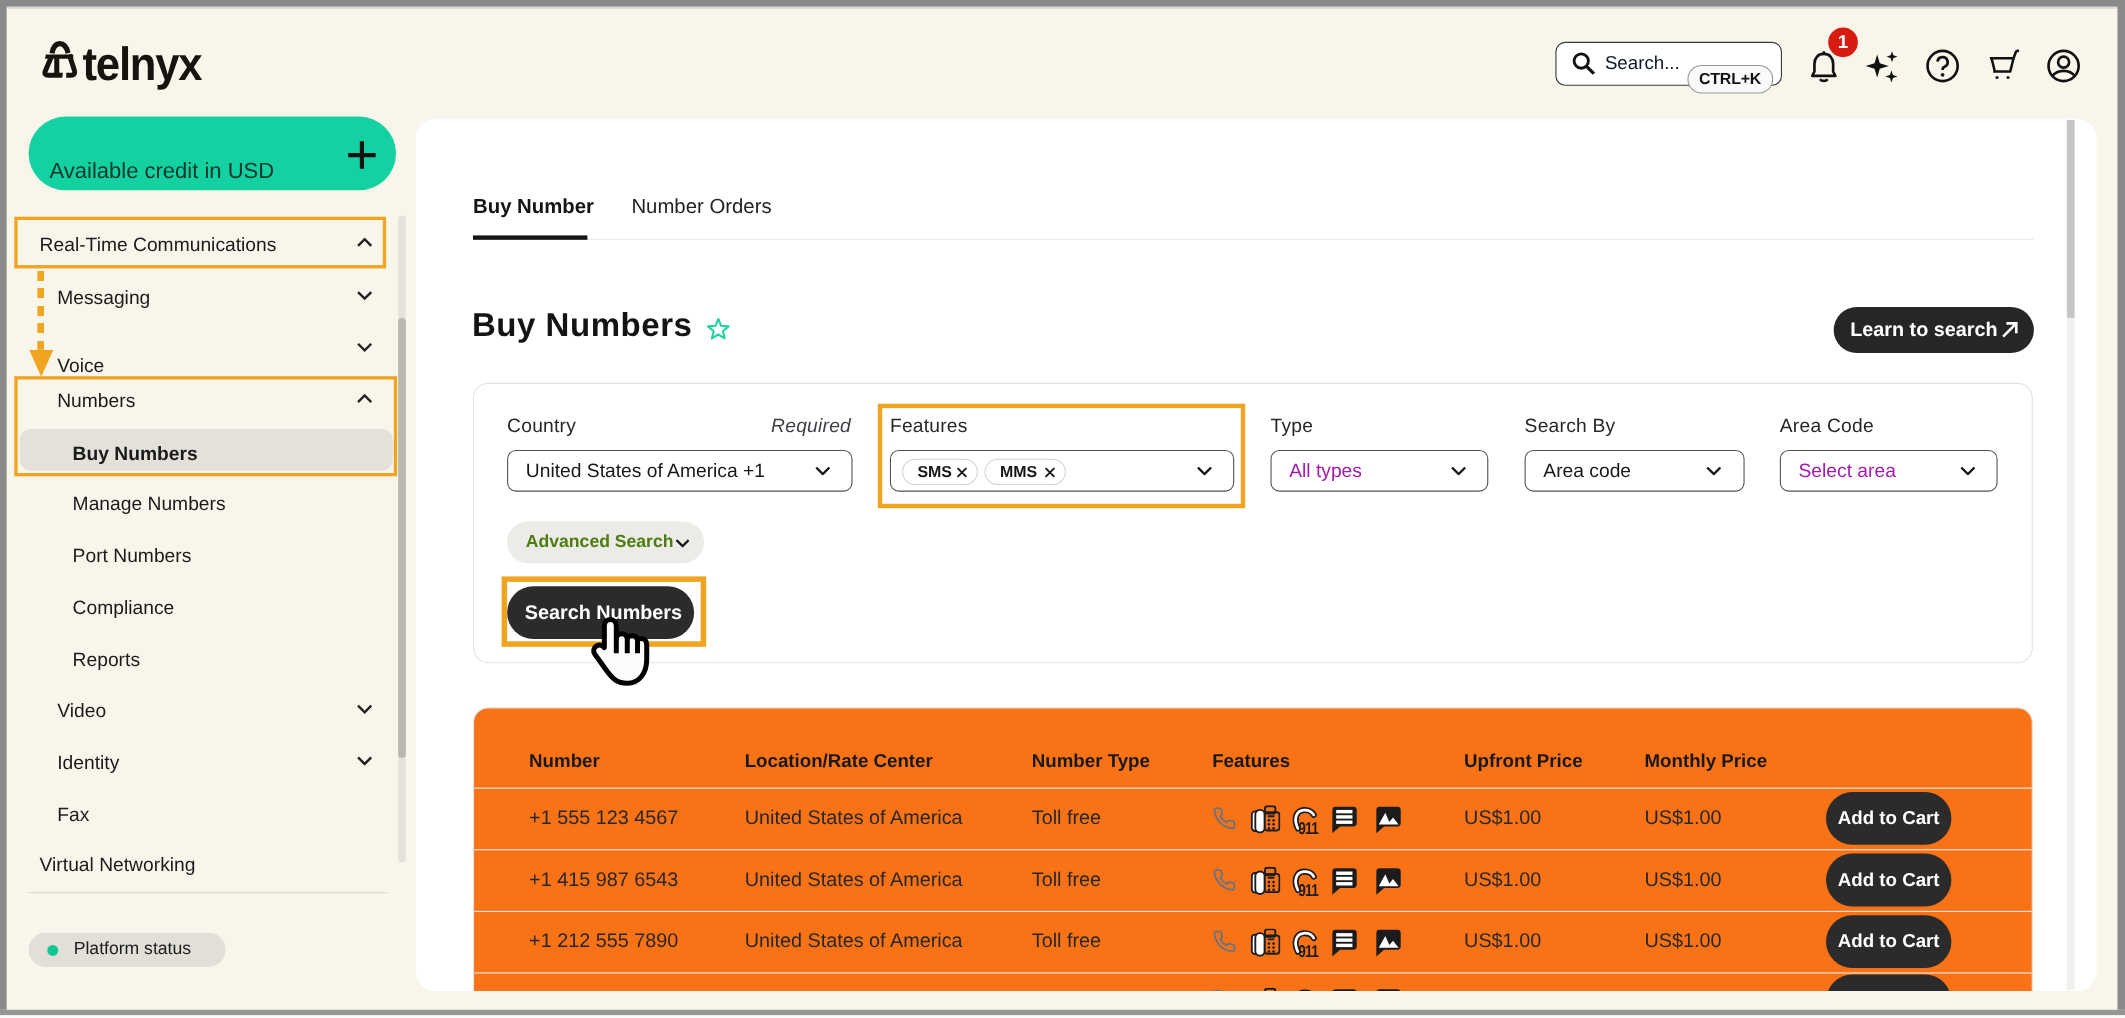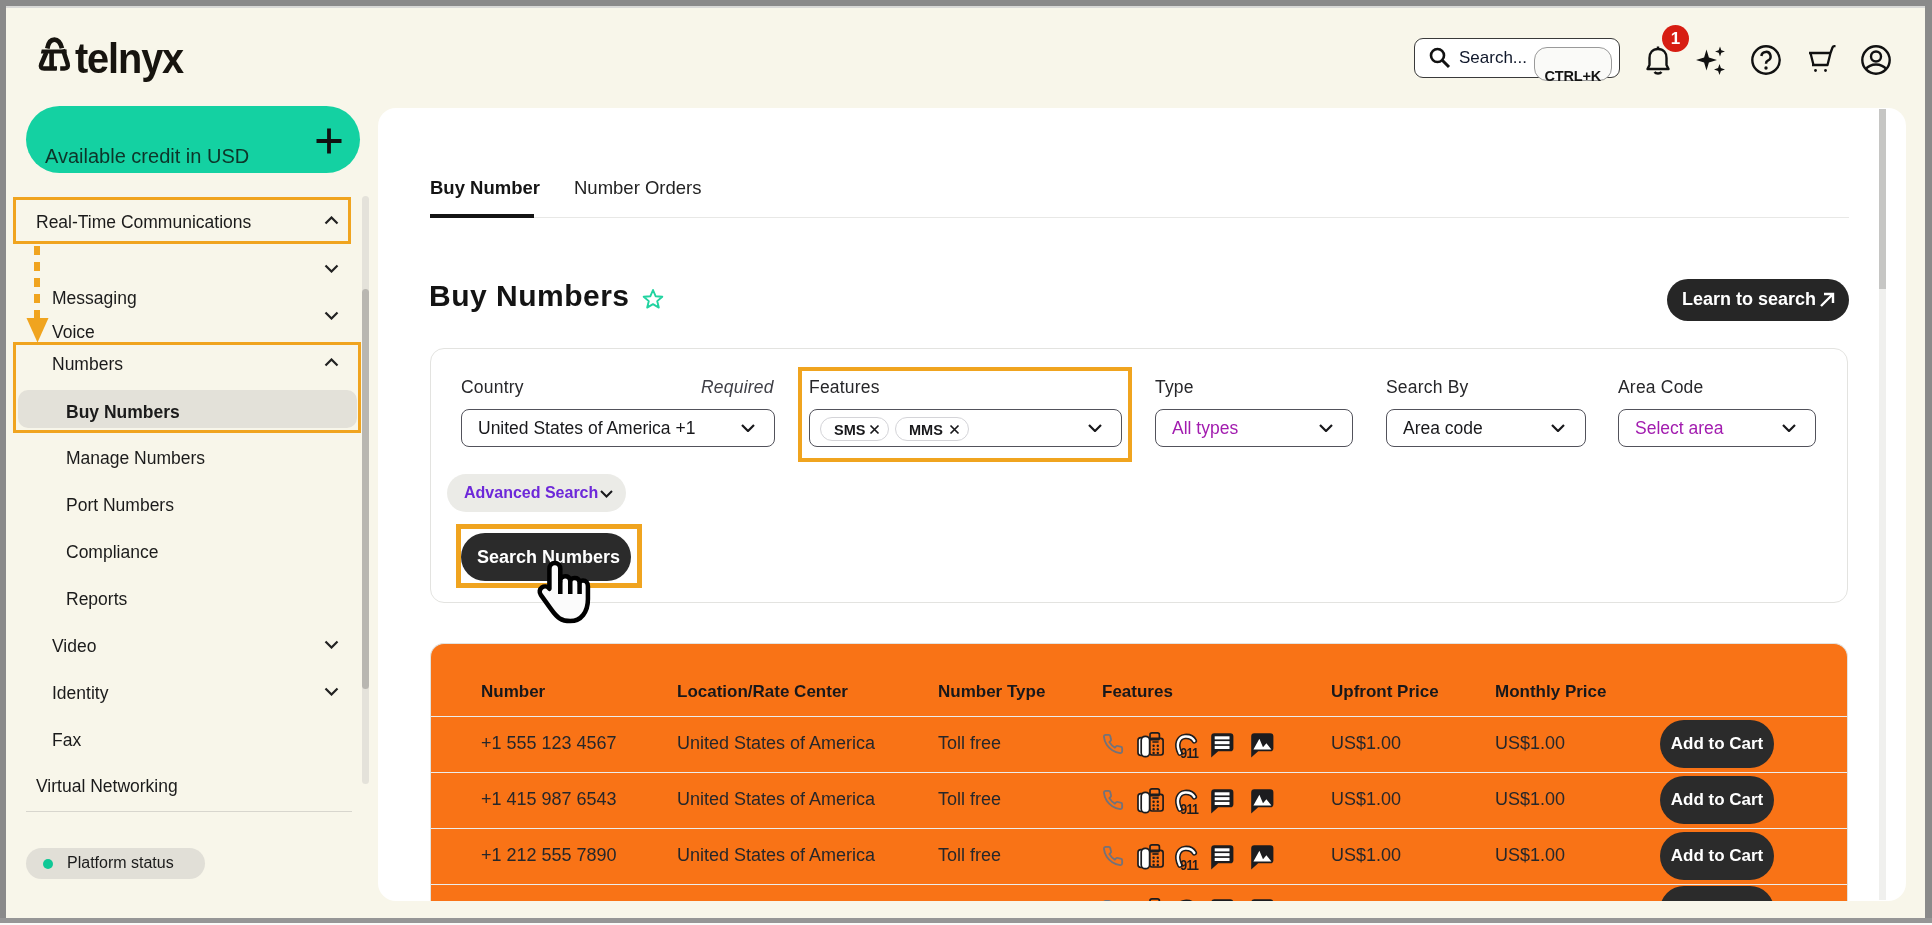--- a/index.html
+++ b/index.html
@@ -10,21 +10,21 @@
   #f-top { left:0; top:0; width:1932px; height:6px; background:#8a8a8a; }
   #f-topline { left:6px; top:6px; width:1920px; height:2px; background:#d9d9d7; }
   #f-left { left:0; top:0; width:6px; height:918px; background:#8a8a8a; }
   #f-right { left:1925px; top:0; width:7px; height:918px; background:#8a8a8a; }
   #f-bottom { left:0; top:918px; width:1932px; height:5px; background:#969696; }
   #f-bottom2 { left:0; top:923px; width:1932px; height:2px; background:#fbfbf9; }
 
   
   #searchbox { left:1414px; top:38px; width:206px; height:40px; background:#fff; border:1.6px solid #3a3a3a; border-radius:9px; display:flex; align-items:center; }
   #searchbox .stext { color:#1f1f1f; font-size:16px; margin-left:12px; }
-  #ctrlk { position:absolute; right:7px; top:8px; height:26px; padding:16px 10px; border:1.2px solid #9a9a9a; border-radius:13px; background:#fafaf8; font-size:14.5px; font-weight:bold; color:#141414; line-height:24px; letter-spacing:-0.2px;}
+  #ctrlk { position:absolute; right:7px; top:20px; height:26px; padding:0 10px; border:1.2px solid #9a9a9a; border-radius:13px; background:#fafaf8; font-size:14.5px; font-weight:bold; color:#141414; line-height:24px; letter-spacing:-0.2px;}
   .topicon { position:absolute; top:44px; width:32px; height:32px; }
   #badge { left:1662px; top:25px; width:27px; height:27px; background:#d71d12; border-radius:50%; color:#fff; font-size:17px; font-weight:bold; text-align:center; line-height:27px; }
 
   
   #creditpill { left:26px; top:106px; width:334px; height:67px; background:#14d1a2; border-radius:34px; }
   #creditpill .ctext { position:absolute; left:19px; top:39px; font-size:20px; color:#0d3529; }
   .nav { position:absolute; font-size:17.5px; color:#1b1b1b; white-space:nowrap; }
   .chev { position:absolute; width:15px; height:9px; }
   #buynumpill { left:18px; top:390px; width:339px; height:38px; background:#e3e1d9; border-radius:10px; }
   #navdivider { left:26px; top:811px; width:326px; height:1px; background:#d8d6ce; }
@@ -49,21 +49,21 @@
   #learnbtn { left:1667px; top:279px; width:182px; height:42px; background:#262626; border-radius:21px; color:#fff; font-size:18px; font-weight:bold; }
   #learnbtn span { position:absolute; left:15px; top:10px; }
 
   
   #filtercard { left:430px; top:348px; width:1418px; height:255px; border:1.5px solid #e3e3e0; border-radius:14px; background:#fff; }
   .flabel { position:absolute; font-size:17.5px; color:#27272a; letter-spacing:0.2px; }
   .fselect { position:absolute; height:38px; border:1.6px solid #52525b; border-radius:8px; background:#fff; font-size:17.5px; color:#18181b; }
   .fselect .ph { color:#a21caf; }
   .fselect .stxt { position:absolute; left:16px; top:8px; white-space:nowrap; }
   .schev { position:absolute; width:14px; height:8px; }
-  #advbtn { left:447px; top:474px; width:179px; height:38px; background:#ebebe7; border-radius:19px; font-size:16px; font-weight:bold; color:#6d28d9; }
+  #advbtn { left:461px; top:474px; width:179px; height:38px; background:#ebebe7; border-radius:19px; font-size:16px; font-weight:bold; color:#4d7c0f; }
   #searchbtn { left:461px; top:533px; width:170px; height:48px; background:#2b2b2b; border-radius:24px; color:#fff; font-size:18px; font-weight:bold; }
 
   
   .chip { position:absolute; height:24px; border:1.3px solid #d4d4d8; border-radius:12px; background:#fff; font-size:14.5px; font-weight:bold; color:#18181b; }
 
   
   #resultscard { left:430px; top:643px; width:1418px; height:258px; border:1.5px solid #e3e3e0; border-radius:14px 14px 0 0; border-bottom:none; background:#f97316; overflow:hidden; }
   .th { position:absolute; font-size:17px; font-weight:bold; color:#18181b; white-space:nowrap; }
   .td { position:absolute; font-size:18px; color:#27272a; white-space:nowrap; }
   .rowline { position:absolute; left:0; width:1418px; height:1px; background:#ececea; }
@@ -126,21 +126,21 @@
 <svg class="abs topicon" style="left:1860px;" viewBox="0 0 32 32">
   <circle cx="16" cy="16" r="13.7" fill="none" stroke="#111" stroke-width="2.4"></circle>
   <circle cx="16" cy="12.5" r="5" fill="none" stroke="#111" stroke-width="2.4"></circle>
   <path d="M5.5 25.5 a12.5 11 0 0 1 21 0" fill="none" stroke="#111" stroke-width="2.4"></path>
 </svg>
 
 <div class="abs" id="creditpill">
     <span class="ctext">Available credit in USD</span>
   </div>
 <div class="abs nav" style="left:36px; top:212px;">Real-Time Communications</div>
-<div class="abs nav" style="left:52px; top:260px;margin-top:28px;">Messaging</div>
+<div class="abs nav" style="left:52px; top:260px;">Messaging</div>
 <div class="abs nav" style="left:52px; top:322px;">Voice</div>
 <div class="abs nav" style="left:52px; top:354px;">Numbers</div>
 <div class="abs" id="buynumpill"></div>
 <div class="abs nav" style="left:66px; top:402px; font-weight:bold;">Buy Numbers</div>
 <div class="abs nav" style="left:66px; top:448px;">Manage Numbers</div>
 <div class="abs nav" style="left:66px; top:495px;">Port Numbers</div>
 <div class="abs nav" style="left:66px; top:542px;">Compliance</div>
 <div class="abs nav" style="left:66px; top:589px;">Reports</div>
 <div class="abs nav" style="left:52px; top:636px;">Video</div>
 <div class="abs nav" style="left:52px; top:683px;">Identity</div>

